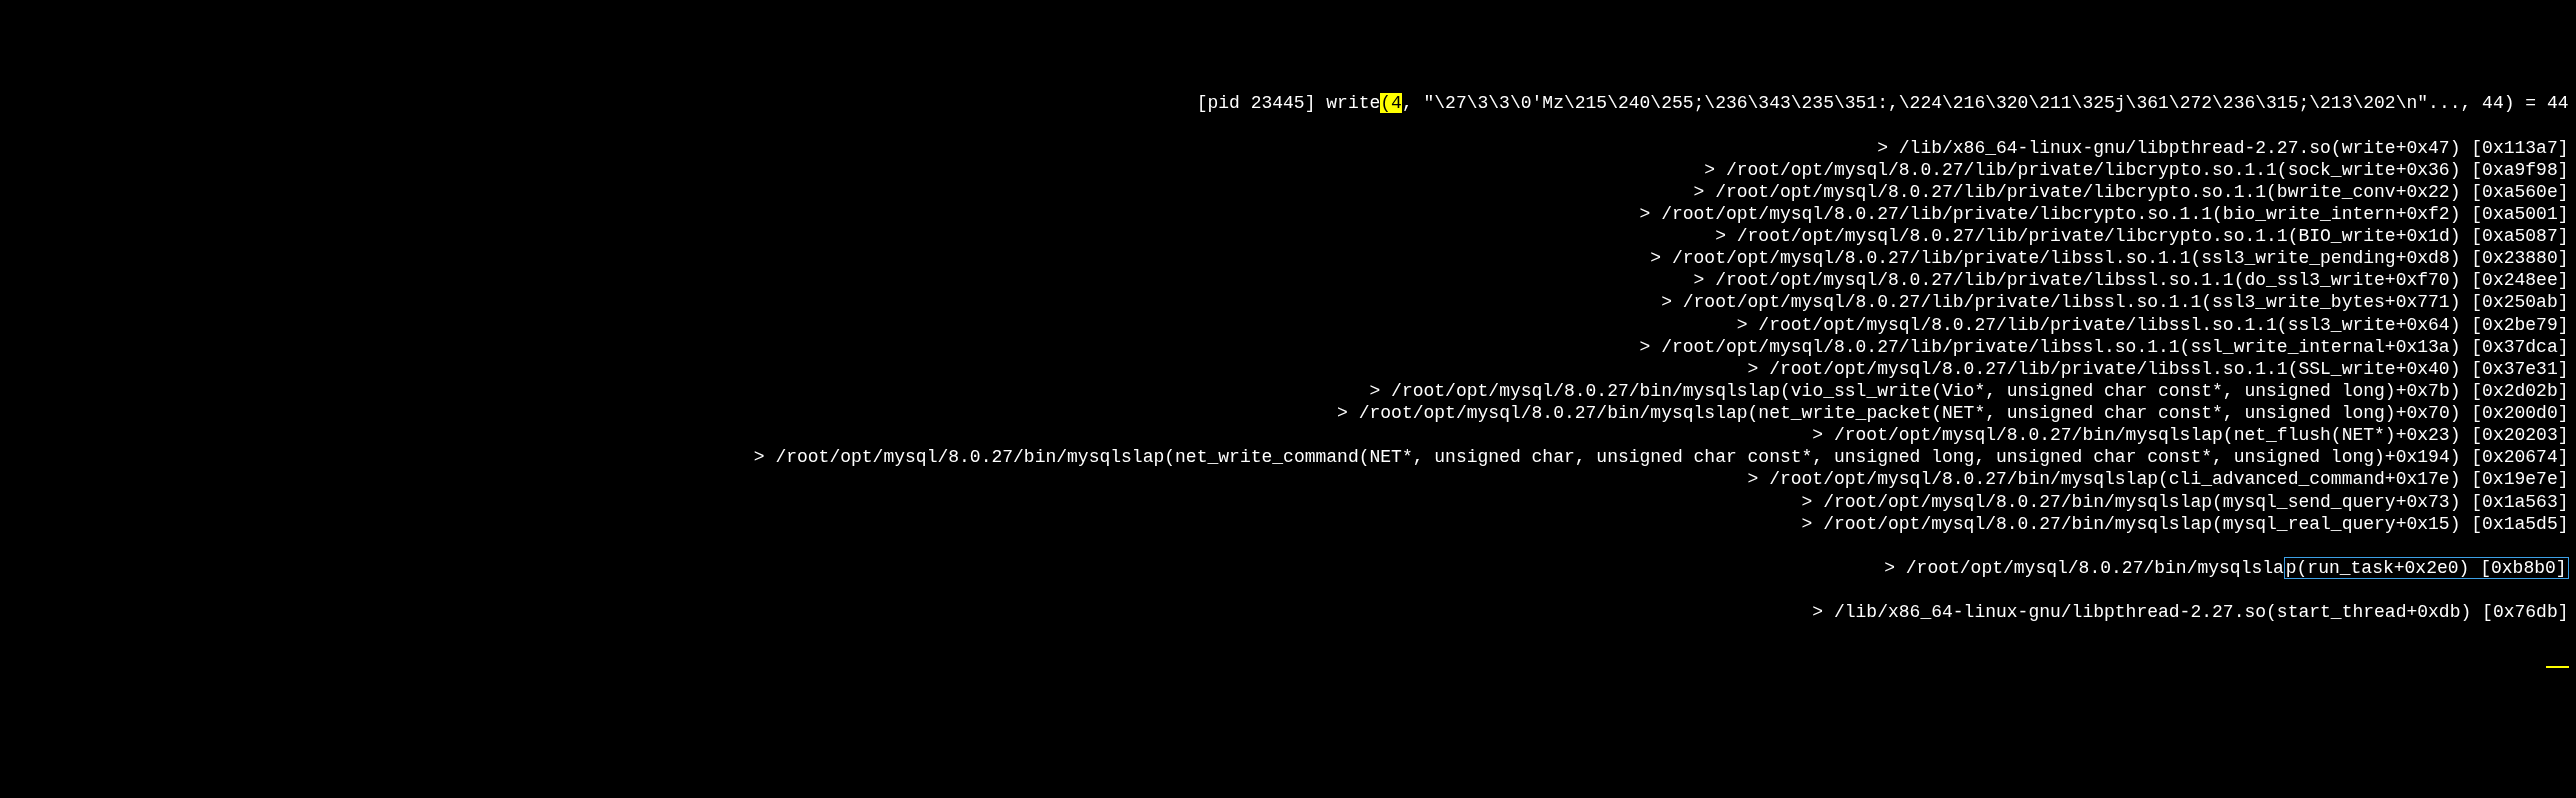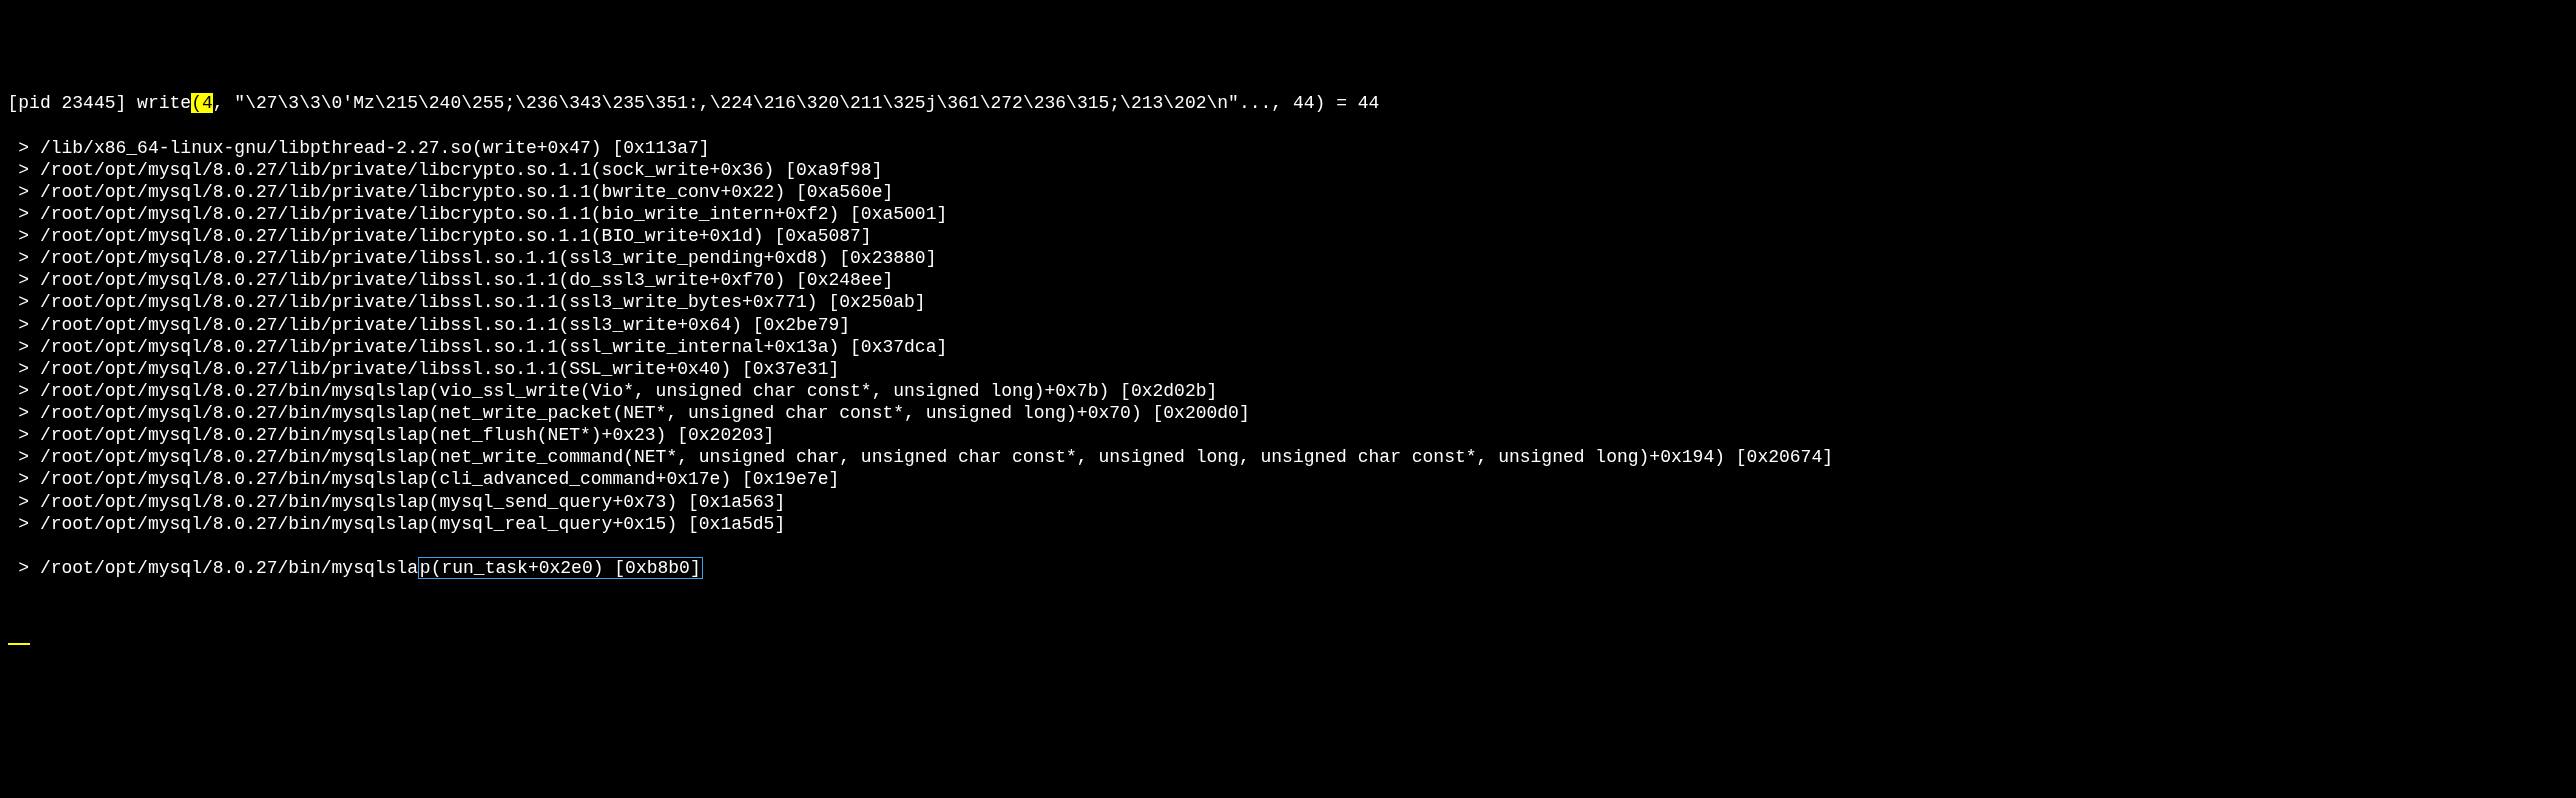--- a/index.html
+++ b/index.html
@@ -1,18 +1,19 @@
 <!DOCTYPE html>
 <html style="font-size:15px"><head>
   <meta charset="utf-8">
   <style>
     * {
       margin: 0;
       padding: 0;
       box-sizing: border-box;
+      text-align: right;
     }
     body {
       background: #000;
       color: #fff;
       font-family: 'Consolas', 'Monaco', 'Courier New', monospace;
       font-size: 18px;
       line-height: 1.23;
       padding: 3.8px 7.5px;
       white-space: pre;
       overflow-x: auto;
@@ -37,18 +38,18 @@
     }
   </style>
 </head>
 <body>
 
 
 
 <div class="line"><span>[pid 23445] write</span><span class="hl-yellow">(4</span><span>, "\27\3\3\0'Mz\215\240\255;\236\343\235\351:,\224\216\320\211\325j\361\272\236\315;\213\202\n"..., 44) = 44</span></div>
 <div id="stack-lines"><div class="line"> &gt; /lib/x86_64-linux-gnu/libpthread-2.27.so(write+0x47) [0x113a7]</div><div class="line"> &gt; /root/opt/mysql/8.0.27/lib/private/libcrypto.so.1.1(sock_write+0x36) [0xa9f98]</div><div class="line"> &gt; /root/opt/mysql/8.0.27/lib/private/libcrypto.so.1.1(bwrite_conv+0x22) [0xa560e]</div><div class="line"> &gt; /root/opt/mysql/8.0.27/lib/private/libcrypto.so.1.1(bio_write_intern+0xf2) [0xa5001]</div><div class="line"> &gt; /root/opt/mysql/8.0.27/lib/private/libcrypto.so.1.1(BIO_write+0x1d) [0xa5087]</div><div class="line"> &gt; /root/opt/mysql/8.0.27/lib/private/libssl.so.1.1(ssl3_write_pending+0xd8) [0x23880]</div><div class="line"> &gt; /root/opt/mysql/8.0.27/lib/private/libssl.so.1.1(do_ssl3_write+0xf70) [0x248ee]</div><div class="line"> &gt; /root/opt/mysql/8.0.27/lib/private/libssl.so.1.1(ssl3_write_bytes+0x771) [0x250ab]</div><div class="line"> &gt; /root/opt/mysql/8.0.27/lib/private/libssl.so.1.1(ssl3_write+0x64) [0x2be79]</div><div class="line"> &gt; /root/opt/mysql/8.0.27/lib/private/libssl.so.1.1(ssl_write_internal+0x13a) [0x37dca]</div><div class="line"> &gt; /root/opt/mysql/8.0.27/lib/private/libssl.so.1.1(SSL_write+0x40) [0x37e31]</div><div class="line"> &gt; /root/opt/mysql/8.0.27/bin/mysqlslap(vio_ssl_write(Vio*, unsigned char const*, unsigned long)+0x7b) [0x2d02b]</div><div class="line"> &gt; /root/opt/mysql/8.0.27/bin/mysqlslap(net_write_packet(NET*, unsigned char const*, unsigned long)+0x70) [0x200d0]</div><div class="line"> &gt; /root/opt/mysql/8.0.27/bin/mysqlslap(net_flush(NET*)+0x23) [0x20203]</div><div class="line"> &gt; /root/opt/mysql/8.0.27/bin/mysqlslap(net_write_command(NET*, unsigned char, unsigned char const*, unsigned long, unsigned char const*, unsigned long)+0x194) [0x20674]</div><div class="line"> &gt; /root/opt/mysql/8.0.27/bin/mysqlslap(cli_advanced_command+0x17e) [0x19e7e]</div><div class="line"> &gt; /root/opt/mysql/8.0.27/bin/mysqlslap(mysql_send_query+0x73) [0x1a563]</div><div class="line"> &gt; /root/opt/mysql/8.0.27/bin/mysqlslap(mysql_real_query+0x15) [0x1a5d5]</div></div>
 <div class="line"><span> &gt; /root/opt/mysql/8.0.27/bin/mysqlsla</span><span class="hl-blue">p(run_task+0x2e0) [0xb8b0]</span></div>
-<div id="tail-lines"></div>
+<div id="tail-lines"><div class="line"> &gt; /lib/x86_64-linux-gnu/libpthread-2.27.so(start_thread+0xdb) [0x76db]</div></div>
 <div class="line"><span class="underline-yellow"></span></div>
 
 
 
 
 
 </body></html>

